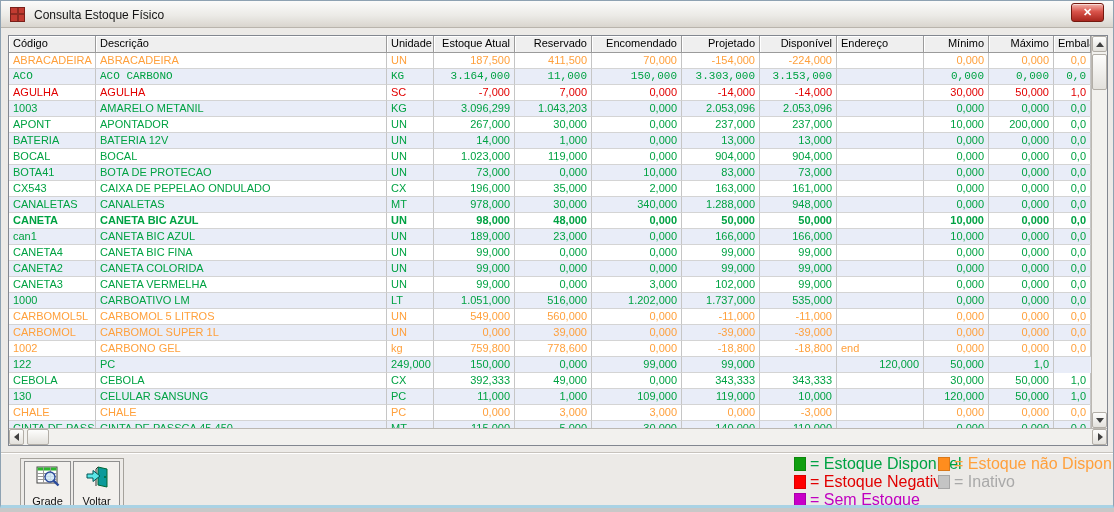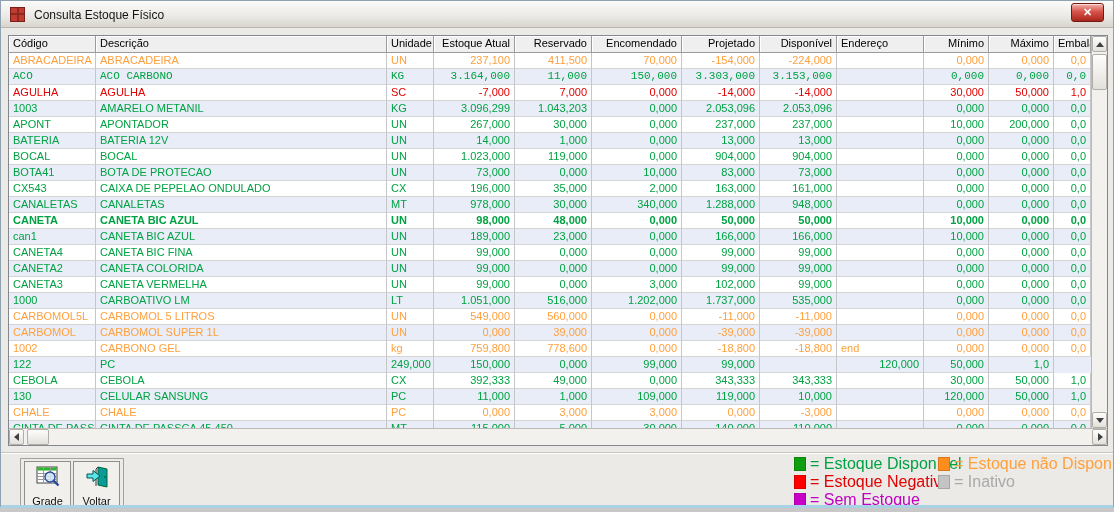--- a/index.html
+++ b/index.html
@@ -100,21 +100,21 @@
           <div class="hcell a-left">Endereço</div>
           <div class="hcell a-right">Mínimo</div>
           <div class="hcell a-right">Máximo</div>
           <div class="hcell a-right">Embalaç</div>
         </div>
       <div class="grid-rows">
           <div class="grid-row" style="color: rgb(255, 160, 60);">
             <div class="cell a-left">ABRACADEIRA</div>
             <div class="cell a-left">ABRACADEIRA</div>
             <div class="cell a-left">UN</div>
-            <div class="cell a-right">237,100</div>
+            <div class="cell a-right">187,500</div>
             <div class="cell a-right">411,500</div>
             <div class="cell a-right">70,000</div>
             <div class="cell a-right">-154,000</div>
             <div class="cell a-right">-224,000</div>
             <div class="cell a-left"></div>
             <div class="cell a-right">0,000</div>
             <div class="cell a-right">0,000</div>
             <div class="cell a-right">0,0</div>
           </div>
           <div class="grid-row alt" style="color: rgb(0, 162, 67); font-family: Liberation Mono, monospace;">

